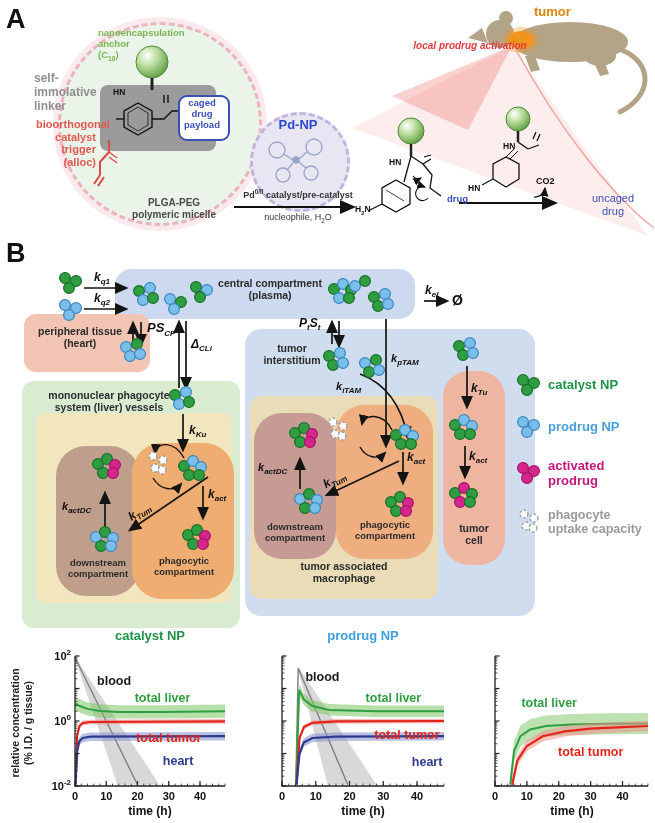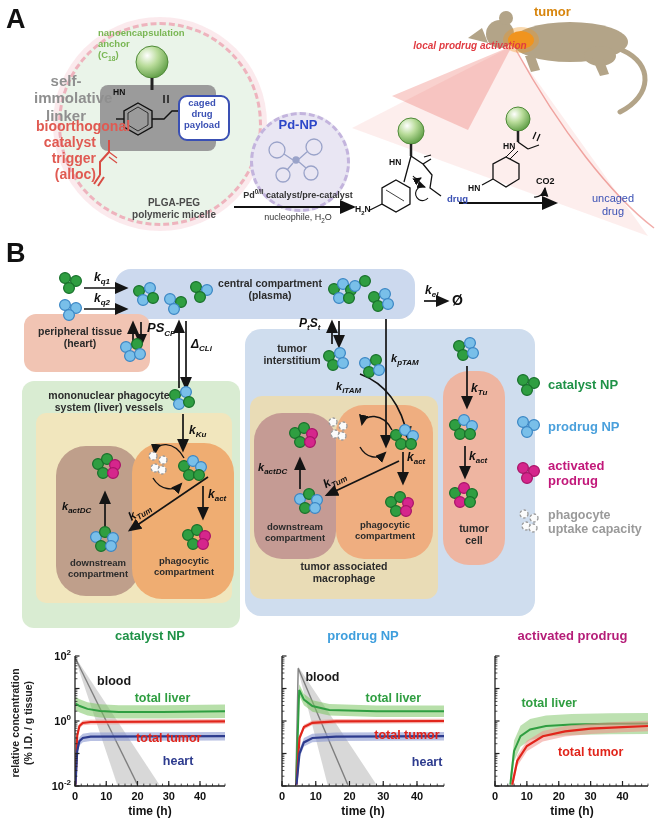--- a/index.html
+++ b/index.html
@@ -32,22 +32,22 @@
   <div class="abs" style="left:100px;top:85px;width:116px;height:66px;background:#9b9b9b;border-radius:8px;z-index:2;"></div>
 
   <div class="abs" style="left:178px;top:95px;width:48px;height:42px;background:#fff;border:2px solid #3a50b4;border-radius:9px;z-index:3;"></div>
   <div class="lab" style="left:180px;top:98px;width:44px;color:#3a50b4;font-weight:bold;font-size:9.5px;text-align:center;z-index:4;">caged<br>drug<br>payload</div>
 
   <div class="abs" style="left:250px;top:112px;width:94px;height:94px;border-radius:50%;background:#e9e6f3;
               border:3px dashed #c3b4dd;z-index:1;"></div>
   <div class="lab" style="left:252px;top:118px;width:92px;text-align:center;color:#2c46c8;font-weight:bold;font-size:13px;z-index:4;">Pd-NP</div>
 
   <div class="lab" style="left:98px;top:28px;width:112px;color:#79b653;font-size:9.5px;font-weight:bold;z-index:4;">nanoencapsulation<br>anchor<br>(C<sub>18</sub>)</div>
-  <div class="lab" style="left:34px;top:72px;width:64px;color:#8f8f8f;font-size:15px;font-weight:bold;text-align:center;z-index:4;">self-immolative<br>linker</div>
-  <div class="lab" style="left:36px;top:118px;width:60px;color:#e05a52;font-size:14px;font-weight:bold;text-align:right;z-index:4;">bioorthogonal<br>catalyst<br>trigger<br>(alloc)</div>
+  <div class="lab" style="left:34px;top:72px;width:64px;color:#8f8f8f;font-size:12px;font-weight:bold;text-align:left;z-index:4;">self-immolative<br>linker</div>
+  <div class="lab" style="left:36px;top:118px;width:60px;color:#e05a52;font-size:11px;font-weight:bold;text-align:right;z-index:4;">bioorthogonal<br>catalyst<br>trigger<br>(alloc)</div>
   <div class="lab" style="left:114px;top:197px;width:120px;text-align:center;color:#4a4a4a;font-size:10px;font-weight:bold;z-index:4;">PLGA-PEG<br>polymeric micelle</div>
   <div class="lab" style="left:228px;top:188px;width:140px;text-align:center;color:#333;font-size:9px;font-weight:bold;z-index:4;">Pd<sup>0/II</sup> catalyst/pre-catalyst</div>
   <div class="lab" style="left:238px;top:212px;width:120px;text-align:center;color:#333;font-size:9px;z-index:4;">nucleophile, H<sub>2</sub>O</div>
   <div class="lab" style="left:534px;top:5px;color:#d8860e;font-weight:bold;font-size:13px;z-index:4;">tumor</div>
   <div class="lab" style="left:412px;top:40px;width:116px;color:#e03c42;font-style:italic;font-weight:bold;font-size:10px;text-align:center;z-index:4;">local prodrug activation</div>
 
   <div class="lab" style="left:113px;top:88px;font-size:8.5px;font-weight:bold;color:#111;z-index:4;">HN</div>
   <div class="lab" style="left:389px;top:158px;font-size:8.5px;font-weight:bold;color:#111;z-index:4;">HN</div>
   <div class="lab" style="left:355px;top:205px;font-size:8.5px;font-weight:bold;color:#111;z-index:4;">H<sub>2</sub>N</div>
   <div class="lab" style="left:447px;top:194px;font-size:9.5px;font-weight:bold;color:#3a50b4;z-index:4;">drug</div>
@@ -397,21 +397,20 @@
       <g>
         <circle cx="524" cy="514" r="4" fill="#fbfbfb" stroke="#9a9a9a" stroke-width="1.3" stroke-dasharray="2.5,2"></circle>
         <circle cx="534" cy="518" r="4" fill="#fbfbfb" stroke="#9a9a9a" stroke-width="1.3" stroke-dasharray="2.5,2"></circle>
         <circle cx="526" cy="526" r="4" fill="#fbfbfb" stroke="#9a9a9a" stroke-width="1.3" stroke-dasharray="2.5,2"></circle>
         <circle cx="533" cy="528" r="4" fill="#fbfbfb" stroke="#9a9a9a" stroke-width="1.3" stroke-dasharray="2.5,2"></circle>
       </g>
     </svg>
 
   <div class="ctitle" style="left: 75px; top: 628px; width: 150px; color: rgb(31, 146, 71);">catalyst NP</div>
   <div class="ctitle" style="left: 288px; top: 628px; width: 150px; color: rgb(62, 158, 221);">prodrug NP</div>
-  <div class="ctitle" style="left: 495px; top: 628px; width: 155px; color: rgb(181, 29, 120);">activated prodrug</div>
 
   <div class="ylab">relative concentration<br>(% I.D. / g tissue)</div>
 
   <svg id="c0" width="232" height="196" style="left:0;top:626px;z-index:1;">
       <clipPath id="c0clip">
         <rect x="75" y="30" width="150" height="130"></rect>
       </clipPath>
       <path d="M75.0,30.7 L159.4,158.7 L117.2,158.7 L75.0,32.3 Z" fill="#a8a8a8" fill-opacity="0.45" clip-path="url(#c0clip)"></path>
       <path d="M75.0,31.5 L137.5,158.7" fill="none" stroke="#7f7f7f" stroke-width="1.4" clip-path="url(#c0clip)"></path>
       <path d="M75.6,71.1 L79.7,73.3 L87.5,76.3 L100.0,78.2 L118.8,79.3 L162.5,79.3 L225.0,78.6 L225.0,91.9 L162.5,92.6 L118.8,92.6 L100.0,91.5 L87.5,89.6 L79.7,86.6 L75.6,84.4 Z" fill="#7cc463" fill-opacity="0.55" clip-path="url(#c0clip)"></path>

